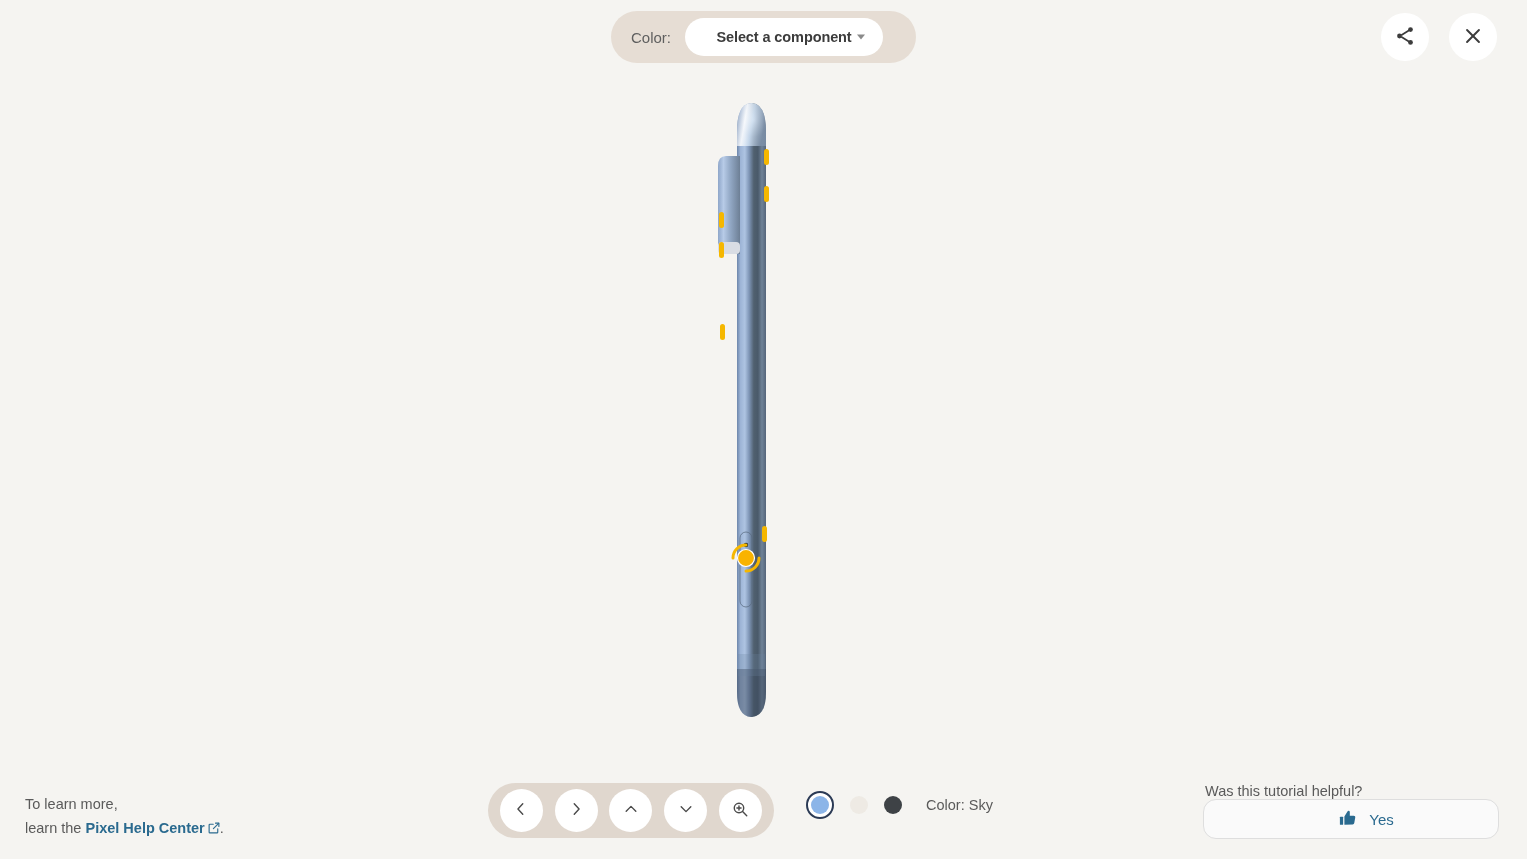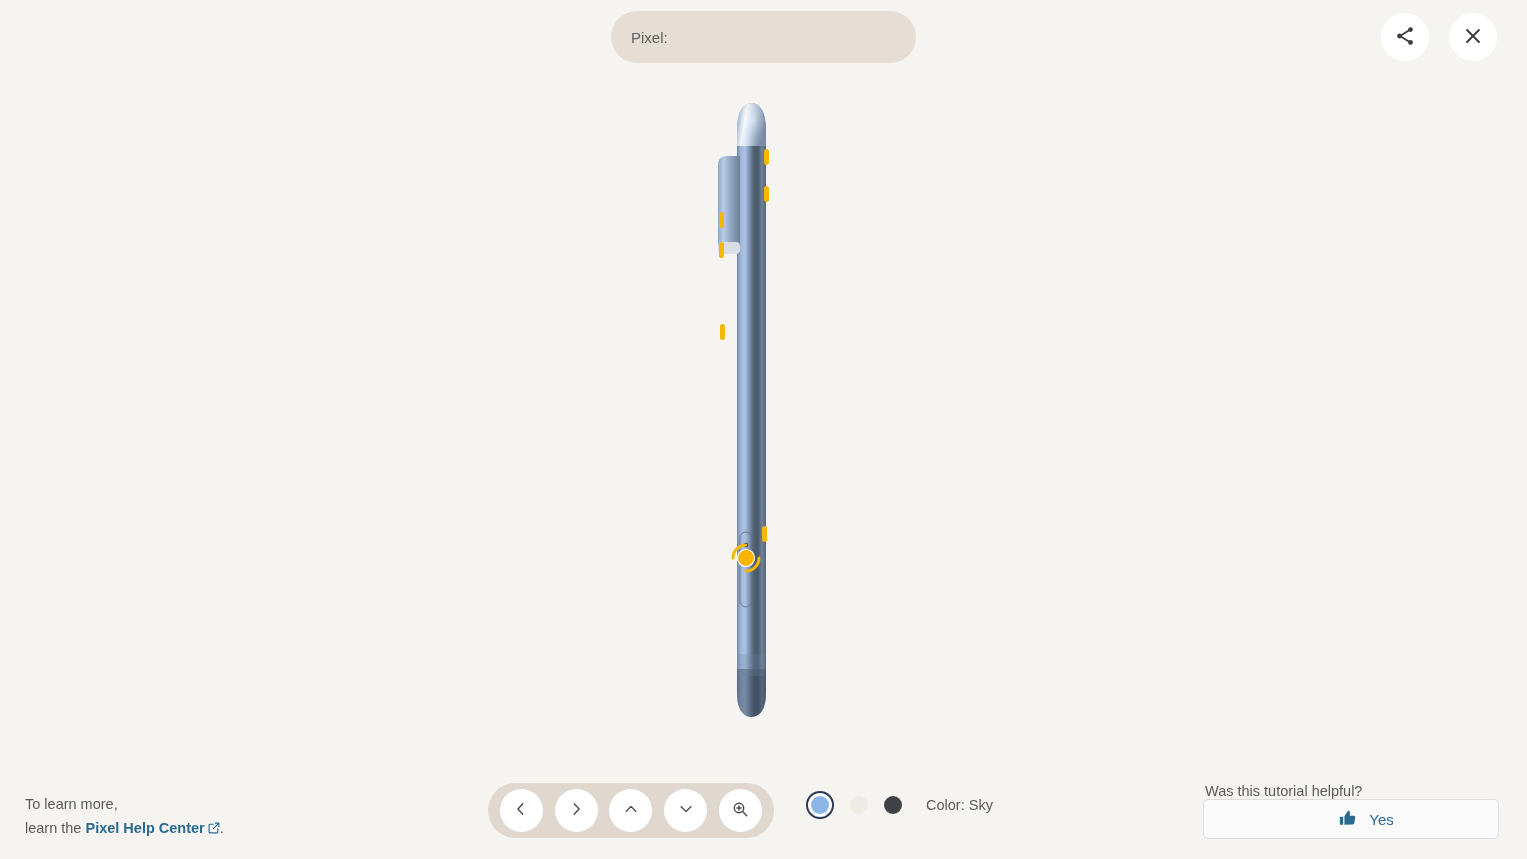--- a/index.html
+++ b/index.html
@@ -251,41 +251,45 @@
 
   .feedback-btns {
     display: flex;
     gap: 14px;
   }
 
   .fb-btn {
     flex: 1;
     height: 40px;
     border: 1px solid #dedede;
-    border-radius: 5px;
+    border-radius: 13px;
     background: #fafafa;
     display: flex;
     align-items: center;
     justify-content: center;
     gap: 12px;
     cursor: pointer;
     font-family: "Liberation Sans", sans-serif;
     font-size: 15px;
     color: #2a6a8f;
     padding-left: 31px;
   }
 </style>
 </head>
 <body>
 
 <div class="header">
 
 
   <div class="search-pill">
-    <span class="search-label">Pixel:</span>
+    <span class="search-label">Color:</span>
+    <button class="component-select" title="Select a component">
+      <span class="component-select-text">Select a component</span>
+      <span class="select-caret"></span>
+    </button>
   </div>
 
   <div class="header-actions">
     <button class="circle-btn">
       <span>
         <svg width="22" height="22" viewBox="0 0 24 24" fill="none" stroke="#3c3c3c" stroke-width="1.9" stroke-linecap="round" stroke-linejoin="round">
           <circle cx="18" cy="5" r="2.6" fill="#3c3c3c" stroke="none"></circle>
           <circle cx="6" cy="12" r="2.6" fill="#3c3c3c" stroke="none"></circle>
           <circle cx="18" cy="19" r="2.6" fill="#3c3c3c" stroke="none"></circle>
           <line x1="8.3" y1="10.8" x2="15.7" y2="6.2"></line>

